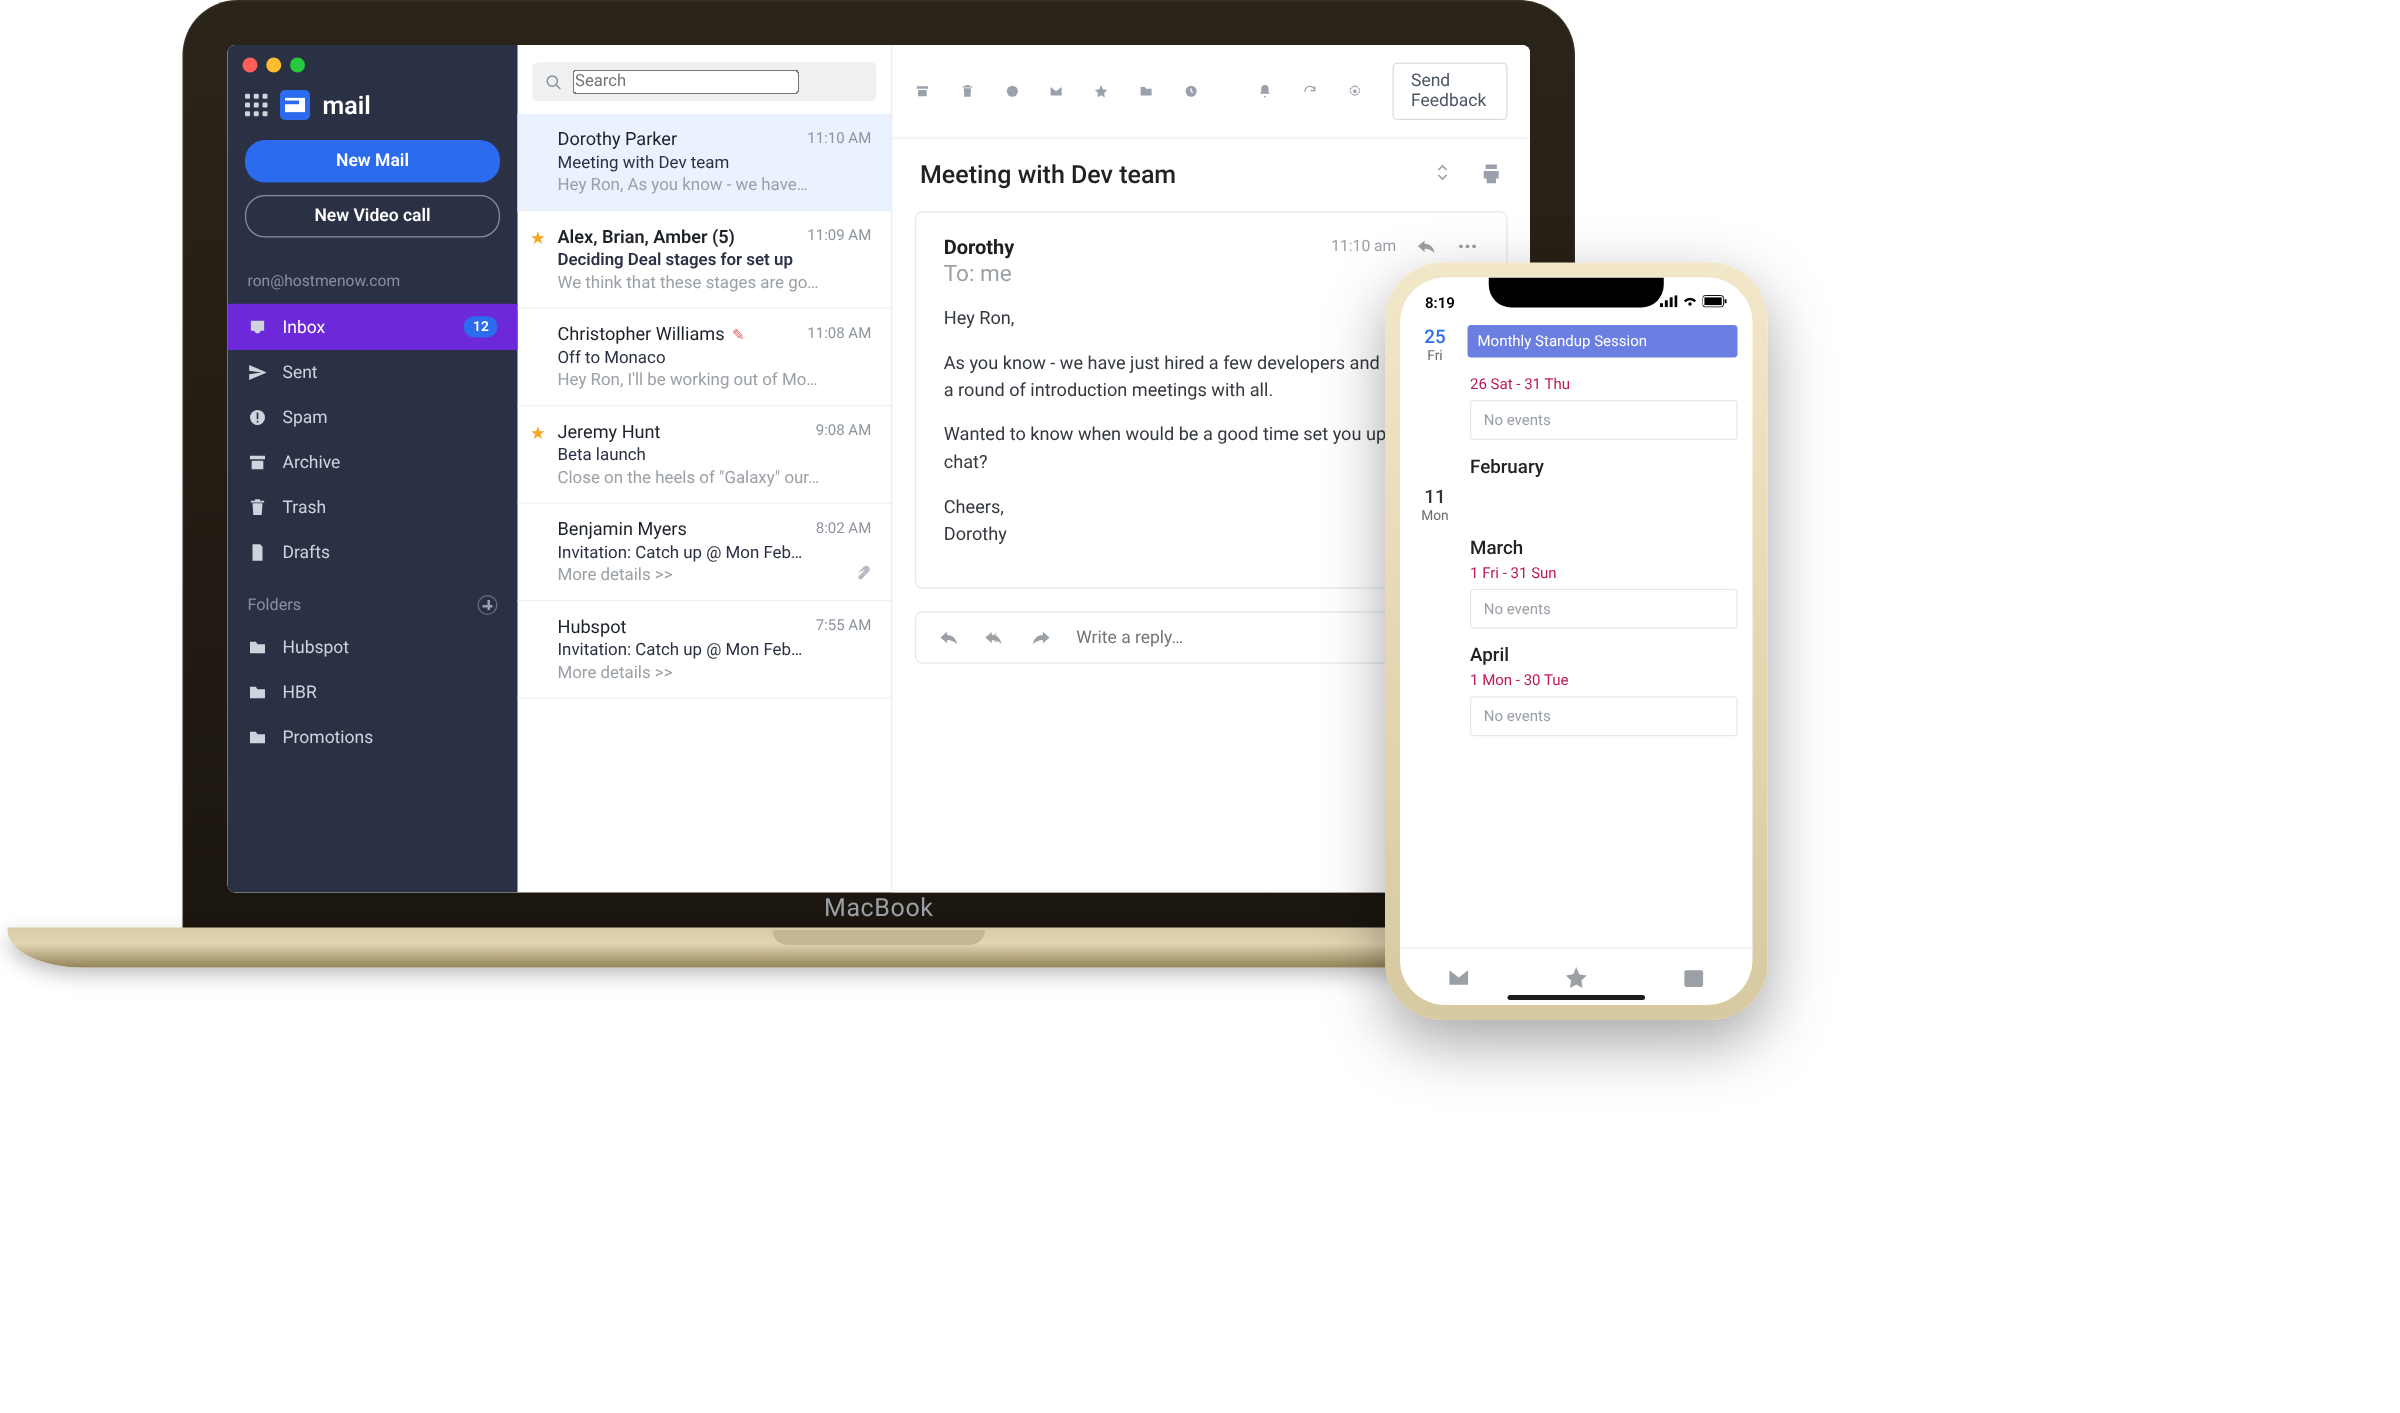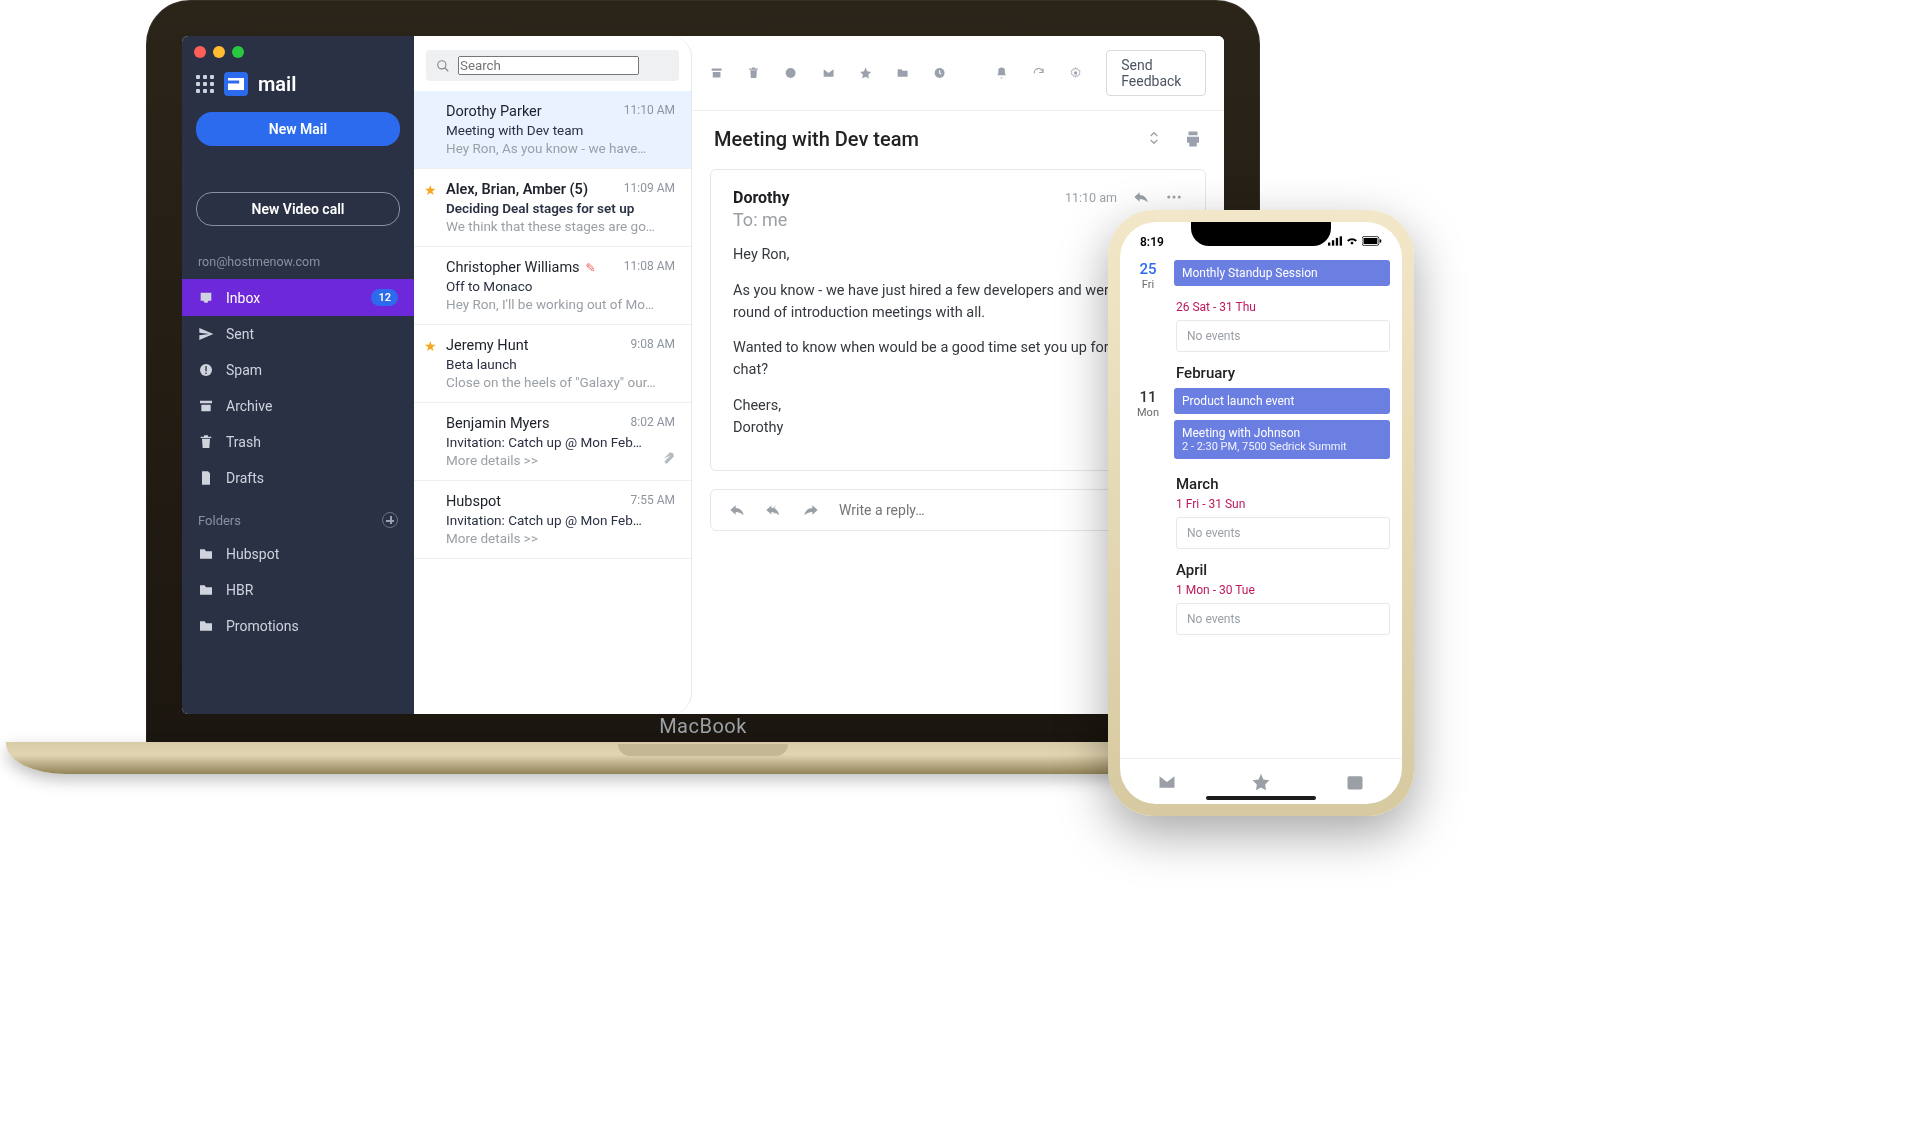--- a/index.html
+++ b/index.html
@@ -16,34 +16,34 @@
   .traffic{display:flex;gap:7px;padding:10px 12px 6px;}
   .tl{width:12px;height:12px;border-radius:50%;}
   .brand{display:flex;align-items:center;gap:10px;padding:8px 14px 16px;}
   .grip{display:grid;grid-template-columns:repeat(3,4px);grid-auto-rows:4px;gap:3px;}
   .grip span{background:#cfd3de;border-radius:1px;}
   .logo{width:24px;height:24px;background:#2c6bed;border-radius:4px;position:relative;}
   .logo::before{content:"";position:absolute;left:4px;top:6px;width:16px;height:12px;background:#fff;clip-path:polygon(0 0,100% 0,100% 100%,0 100%,0 45%,70% 45%,70% 20%,0 20%);}
   .brand-title{color:#fff;font-weight:600;font-size:20px;}
   .btn{margin:0 14px 10px;height:34px;border-radius:16px;display:flex;align-items:center;justify-content:center;font-weight:600;cursor:pointer;}
   .btn-primary{background:#2c6bed;color:#fff;}
-  .btn-outline{background:transparent;border:1px solid #8a90a2;color:#fff;margin-top:36px;}
+  .btn-outline{background:transparent;border:1px solid #8a90a2;color:#fff;}
   .account{padding:18px 16px 10px;font-size:12.5px;color:#8a90a2;}
   .nav-item{display:flex;align-items:center;gap:12px;padding:10px 16px;cursor:pointer;}
   .nav-item.active{background:#6d28d9;color:#fff;}
   .badge{margin-left:auto;background:#2c6bed;color:#fff;font-size:11px;padding:2px 7px;border-radius:10px;font-weight:600;}
   .section-head{display:flex;align-items:center;justify-content:space-between;padding:16px 16px 8px;color:#8a90a2;font-size:13px;}
   .ico{width:16px;height:16px;color:#cfd3de;fill:currentColor;}
   .plus{width:16px;height:16px;border:1px solid #6a7186;border-radius:50%;position:relative;}
   .plus::before,.plus::after{content:"";position:absolute;background:#9ba1b2;}
   .plus::before{left:3px;right:3px;top:7px;height:1.5px;}
   .plus::after{top:3px;bottom:3px;left:7px;width:1.5px;}
 
   
-  .list{width:278px;height:100%;border-right:1px solid #e5e7eb;display:flex;flex-direction:column;border-radius:21px;}
+  .list{width:300px;height:100%;border-right:1px solid #e5e7eb;display:flex;flex-direction:column;}
   .search{margin:14px 12px 10px;background:#eef0f2;border-radius:4px;display:flex;align-items:center;gap:8px;padding:6px 10px;color:#858c94;font-size:14px;}
   .msg{padding:12px 18px 12px 32px;border-bottom:1px solid #edeff1;position:relative;cursor:pointer;}
   .msg.selected{background:#eaf1ff;}
   .msg .from{color:#1d2129;font-size:14.5px;margin-bottom:2px;}
   .msg.unread .from,.msg.unread .subj{font-weight:600;}
   .msg .time{position:absolute;right:16px;top:12px;font-size:12px;color:#8d949e;}
   .msg .subj{font-size:13.5px;color:#2b3144;margin-bottom:2px;}
   .msg .prev{font-size:13.5px;color:#9aa0a6;white-space:nowrap;overflow:hidden;text-overflow:ellipsis;}
   .dot{position:absolute;left:12px;top:16px;width:9px;height:9px;border-radius:50%;}
   .dot.blue{background:#2c6bed;}
@@ -369,27 +369,20 @@
       </div>
       <div class="range">26 Sat - 31 Thu</div>
       <div class="noev">No events</div>
 
       <div class="mhead">February</div>
       <div class="dayrow" style="margin-top:6px">
         <div class="daychip">
             <div class="num grey">11</div>
             <div>Mon</div>
           </div>
-        <div class="events">
-          <div class="event">Product launch event</div>
-          <div class="event">
-              <div>Meeting with Johnson</div>
-              <div class="sub">2 - 2:30 PM, 7500 Sedrick Summit</div>
-            </div>
-        </div>
       </div>
 
       <div class="mhead">March</div>
       <div class="range" style="margin-left:44px">1 Fri - 31 Sun</div>
       <div class="noev">No events</div>
 
       <div class="mhead">April</div>
       <div class="range" style="margin-left:44px">1 Mon - 30 Tue</div>
       <div class="noev">No events</div>
     </div>

